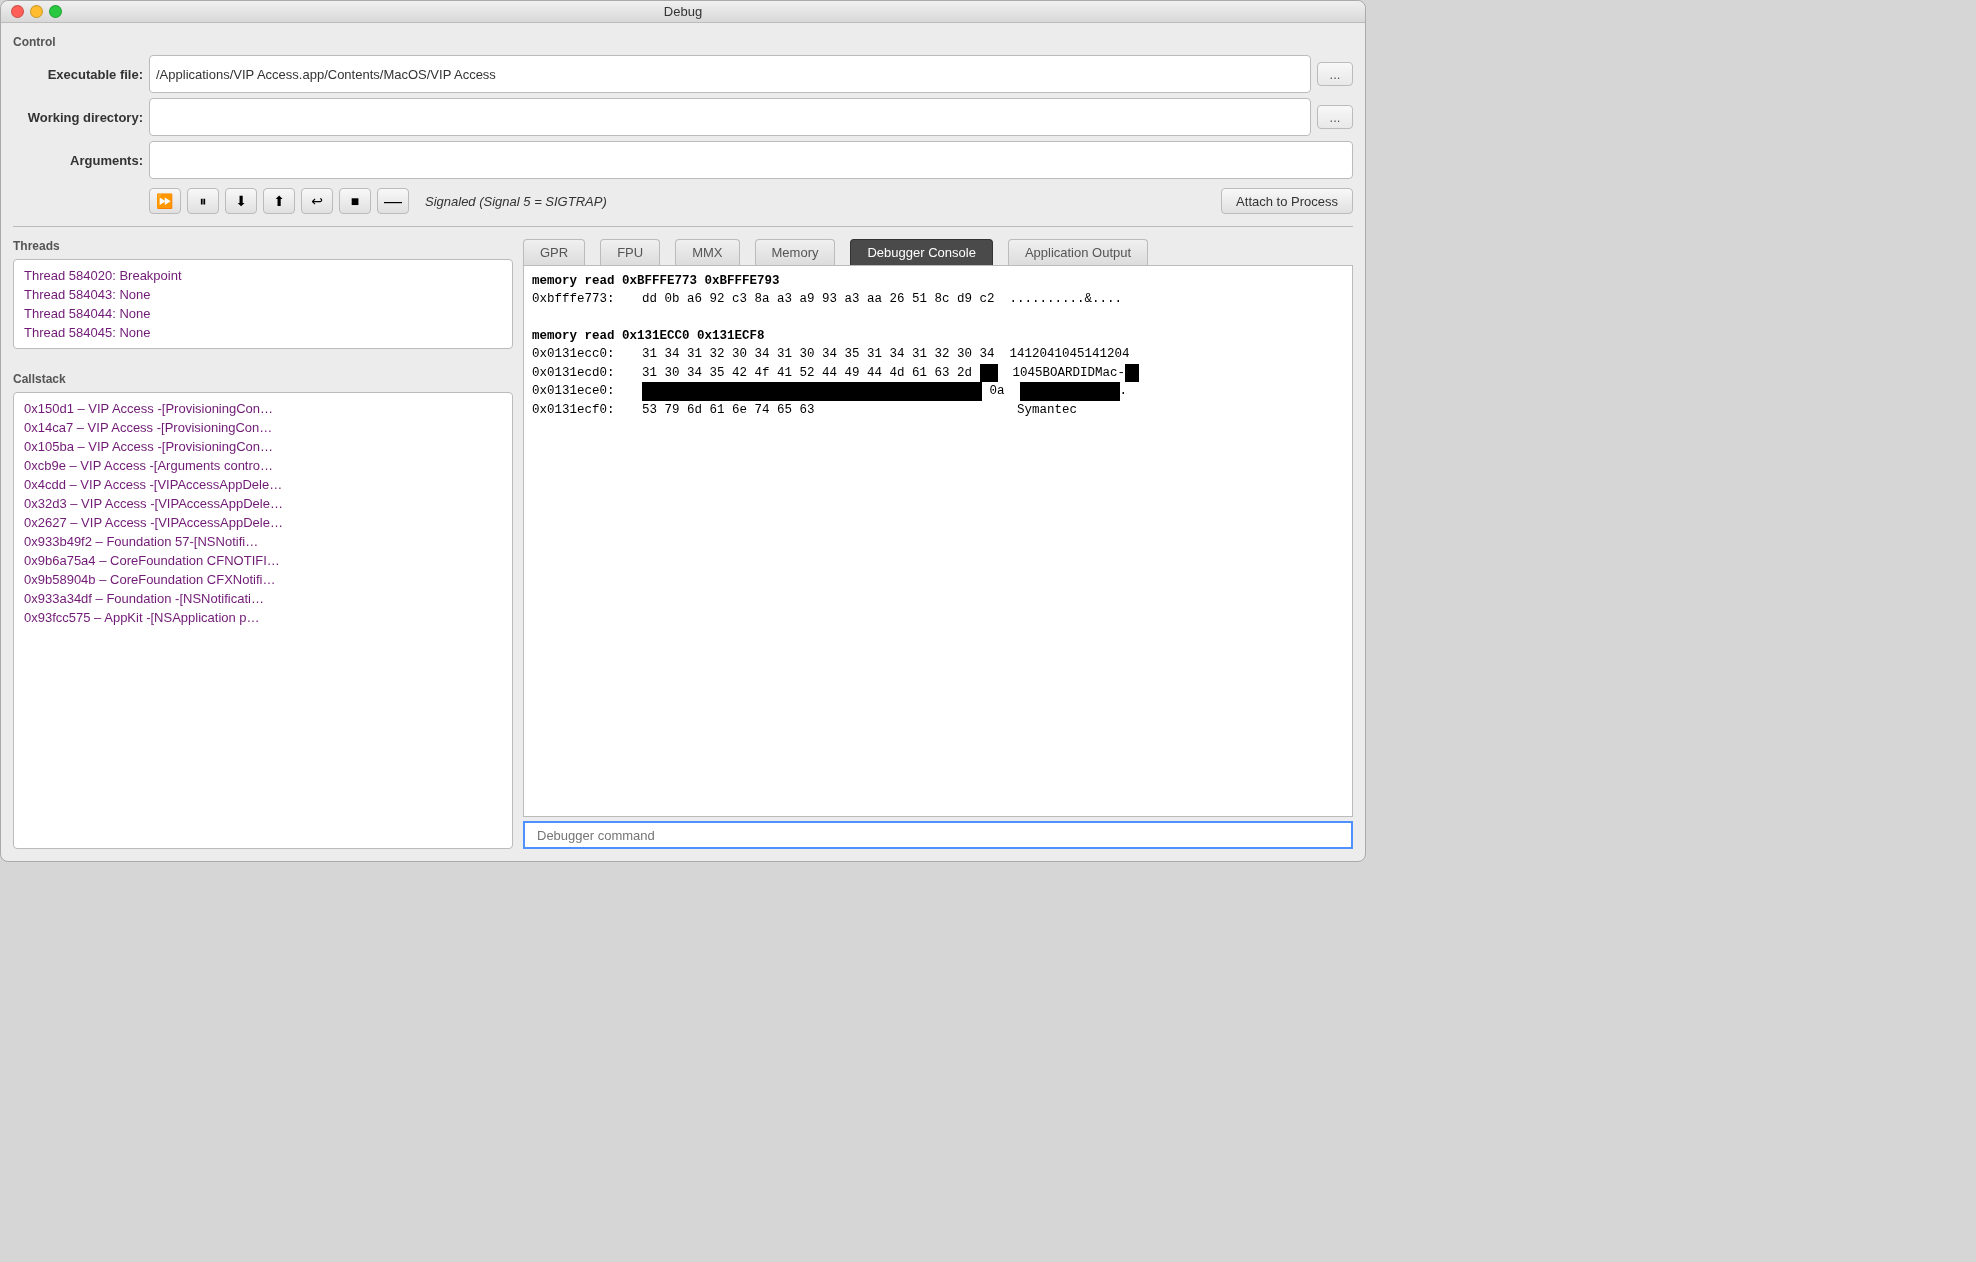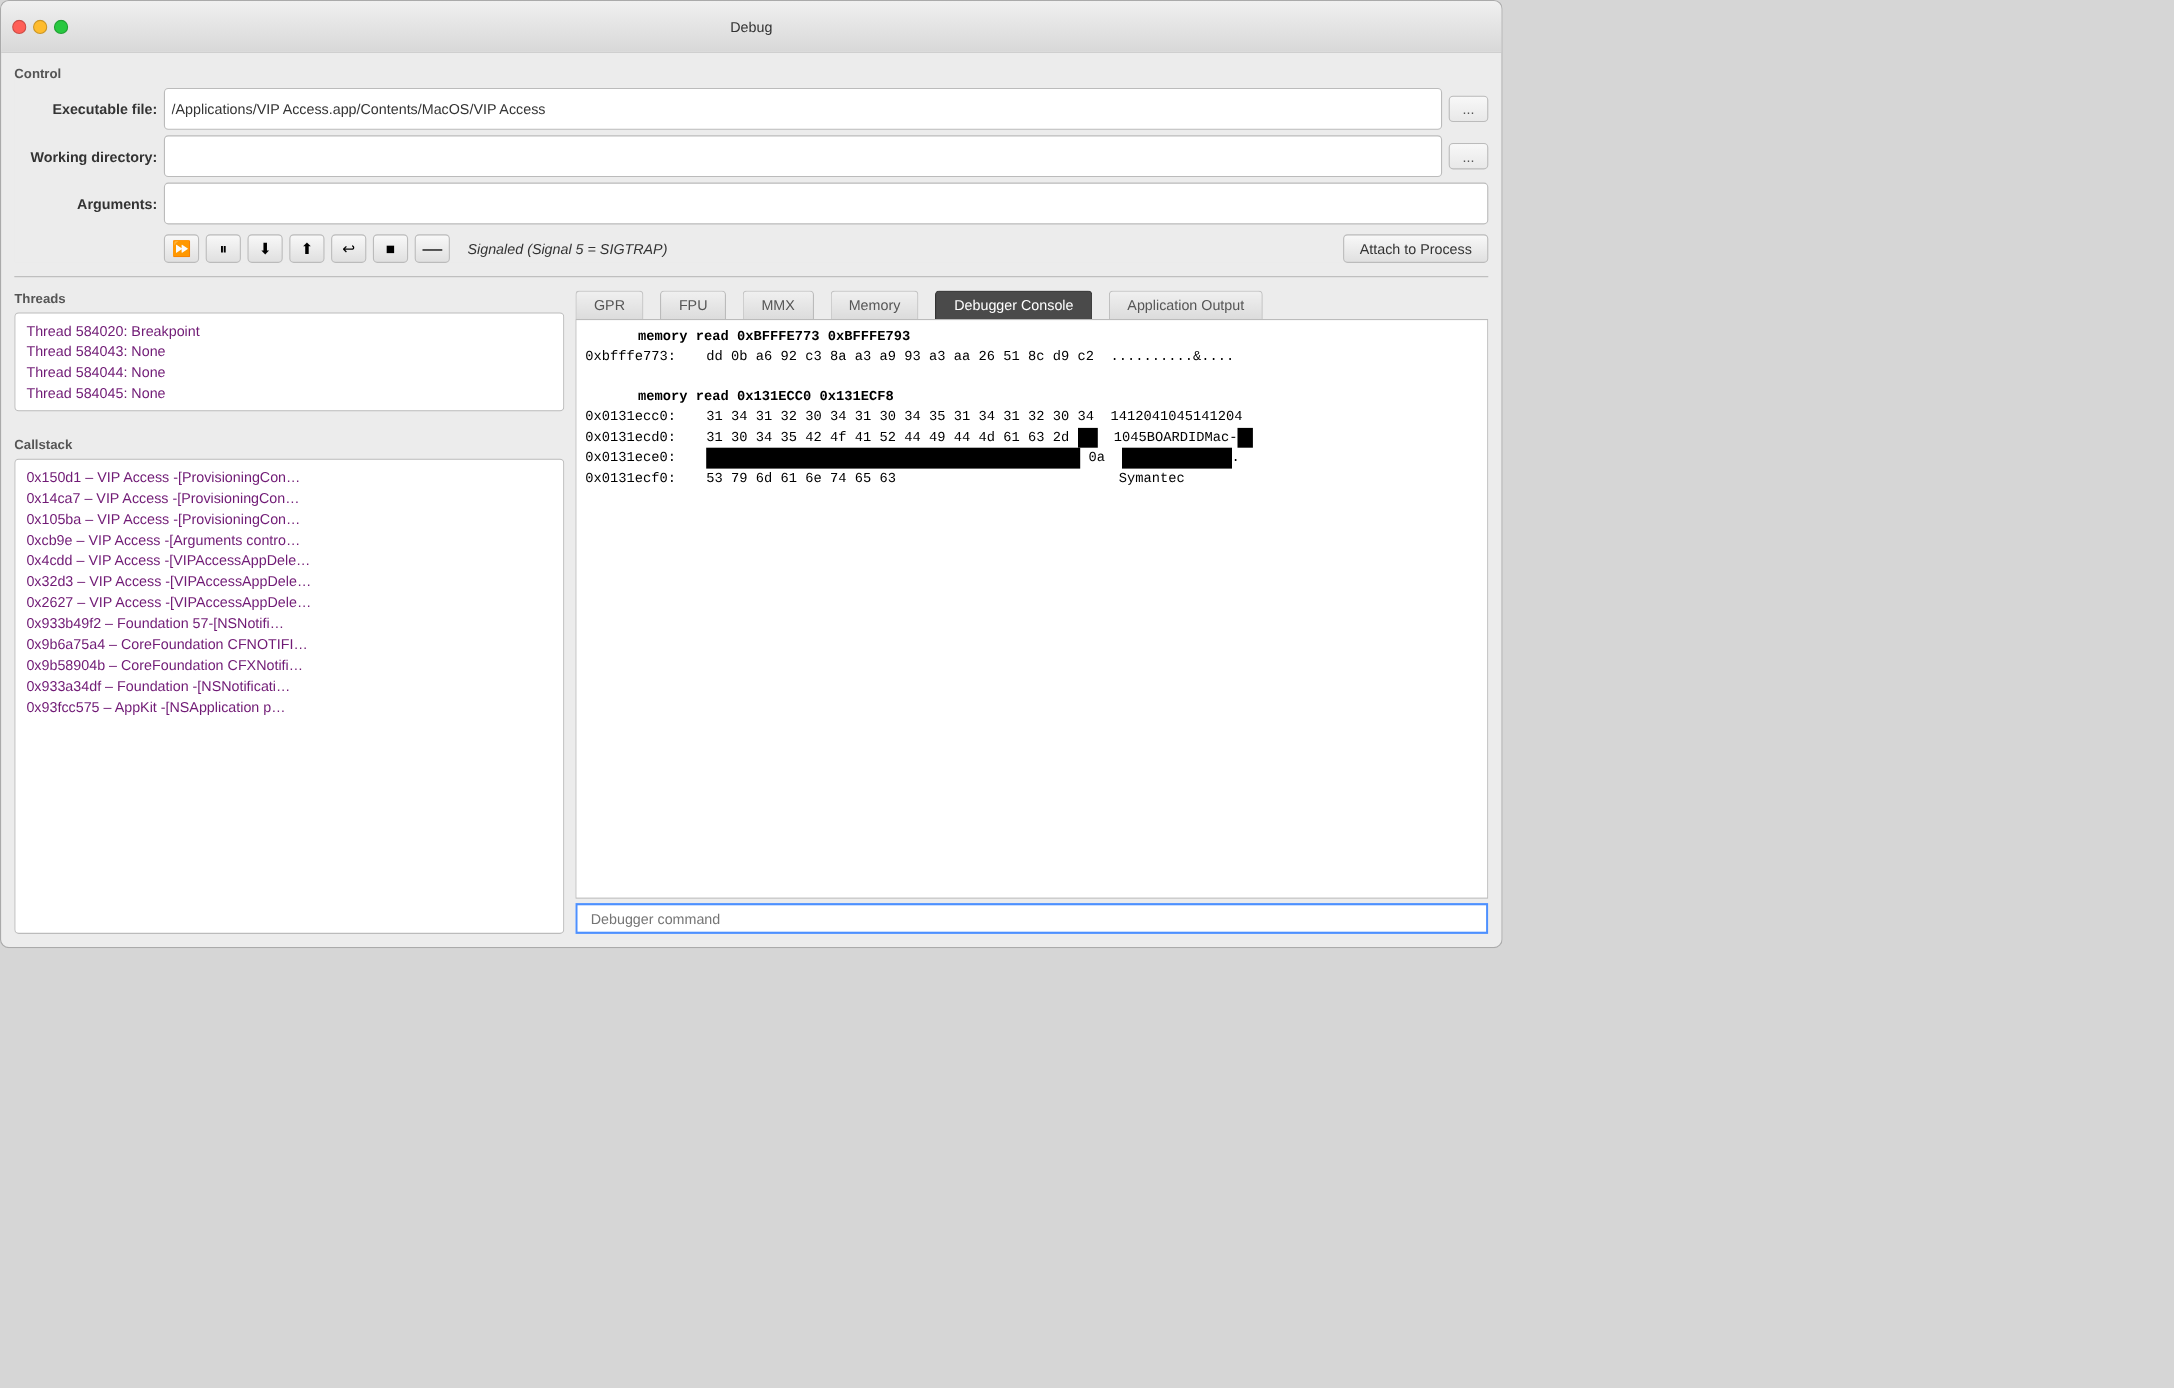--- a/index.html
+++ b/index.html
@@ -17,21 +17,21 @@
       height: 862px;
       background: #ececec;
       border-radius: 8px;
       border: 1px solid #aaa;
       display: flex;
       flex-direction: column;
       overflow: hidden;
     }
     .titlebar {
       background: linear-gradient(to bottom, #f0f0f0, #d8d8d8);
-      height: 47px;
+      height: 22px;
       display: flex;
       align-items: center;
       padding: 0 10px;
       border-bottom: 1px solid #bbb;
       border-radius: 8px 8px 0 0;
       position: relative;
       flex-shrink: 0;
     }
     .traffic-lights {
       display: flex;
@@ -226,21 +226,20 @@
       font-family: "Courier New", Courier, monospace;
       font-size: 12.5px;
       padding: 8px;
       min-height: 0;
     }
     .mem-heading {
       font-weight: bold;
       margin-bottom: 2px;
       margin-top: 8px;
       color: #000;
-      margin-left: 48px;
     }
     .mem-heading:first-child { margin-top: 0; }
     .mem-line {
       display: flex;
       align-items: center;
       white-space: pre;
       line-height: 1.5;
       color: #000;
     }
     .mem-addr { color: #000; min-width: 110px; }

